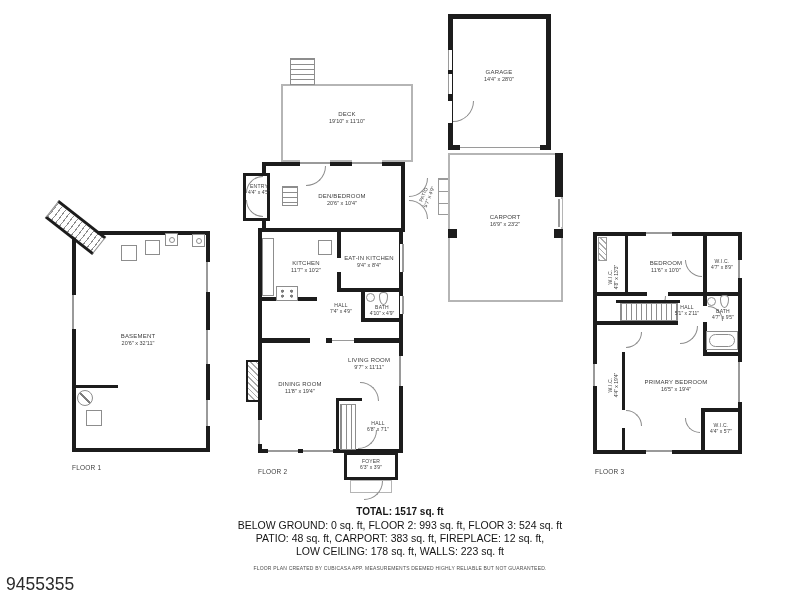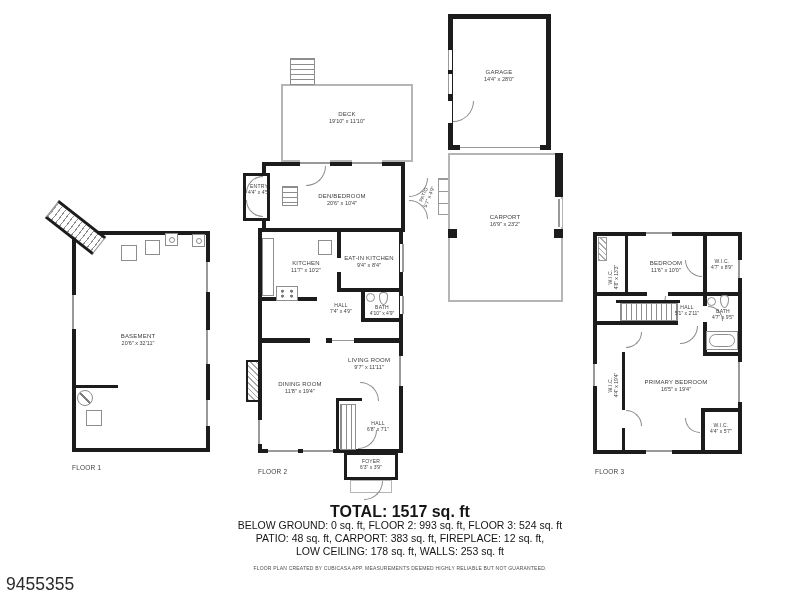--- a/index.html
+++ b/index.html
@@ -30,21 +30,21 @@
          radial-gradient(circle at 27% 70%,#7d7d7d 1.3px,transparent 1.8px),
          radial-gradient(circle at 73% 70%,#7d7d7d 1.3px,transparent 1.8px);}
   .zig{background-image:linear-gradient(45deg,transparent 44%,#7d7d7d 44% 56%,transparent 56%);}
   .rlabel{position:absolute;text-align:center;color:#3d3d3d;line-height:1.2;}
   .rname{display:block;font-size:6px;letter-spacing:.2px;}
   .rdims{display:block;font-size:5.5px;}
   .vlabel{position:absolute;text-align:center;color:#3d3d3d;line-height:1.15;transform:rotate(-90deg);}
   .dlabel{transform:rotate(-68deg);}
   .flabel{position:absolute;font-size:6.5px;color:#3d3d3d;letter-spacing:.2px;}
   .summary{position:absolute;left:0;width:800px;top:505px;text-align:center;color:#151515;}
-  .sum-total{font-size:16px;font-weight:bold;line-height:14px;}
+  .sum-total{font-size:10px;font-weight:bold;line-height:14px;}
   .sum-line{font-size:10.5px;line-height:12.8px;}
   .disclaimer{font-size:5px;color:#4d4d4d;margin-top:8px;letter-spacing:.2px;}
   .listing-id{position:absolute;left:6px;top:574px;font-size:17.5px;color:#2b2b2b;}
 </style>
 </head>
 <body>
 
 <div id="canvas">
 
   <div class="room" style="left:72px;top:231px;width:138px;height:221px;"></div>
@@ -262,19 +262,19 @@
   <div class="rlabel" style="left:703px;top:422px;width:36px;">
     <span class="rname" style="font-size:5px;">W.I.C.</span>
     <span class="rdims" style="font-size:5px;">4'4" x 5'7"</span>
   </div>
   <div class="flabel" style="left:595px;top:468px;">FLOOR 3</div>
 
   <div class="summary">
     <div class="sum-total">TOTAL: 1517 sq. ft</div>
     <div class="sum-line">BELOW GROUND: 0 sq. ft, FLOOR 2: 993 sq. ft, FLOOR 3: 524 sq. ft</div>
     <div class="sum-line">PATIO: 48 sq. ft, CARPORT: 383 sq. ft, FIREPLACE: 12 sq. ft,</div>
-    <div class="sum-line">LOW CEILING: 178 sq. ft, WALLS: 253 sq. ft</div>
+    <div class="sum-line">LOW CEILING: 178 sq. ft, WALLS: 223 sq. ft</div>
     <div class="disclaimer">FLOOR PLAN CREATED BY CUBICASA APP. MEASUREMENTS DEEMED HIGHLY RELIABLE BUT NOT GUARANTEED.</div>
   </div>
 
   <div class="listing-id">9455355</div>
 
 </div>
 
 </body></html>

